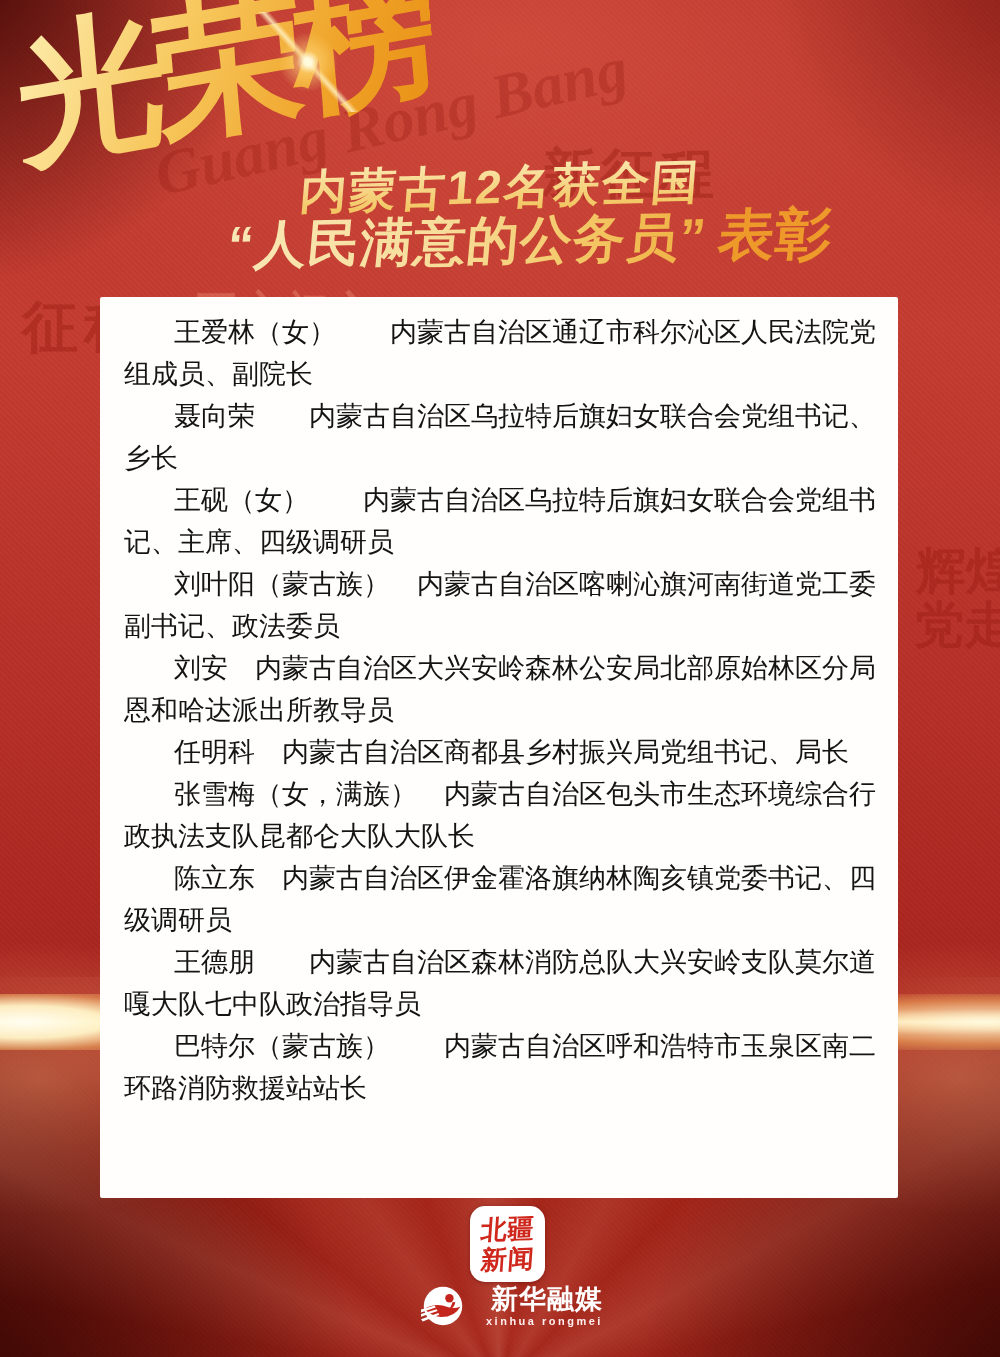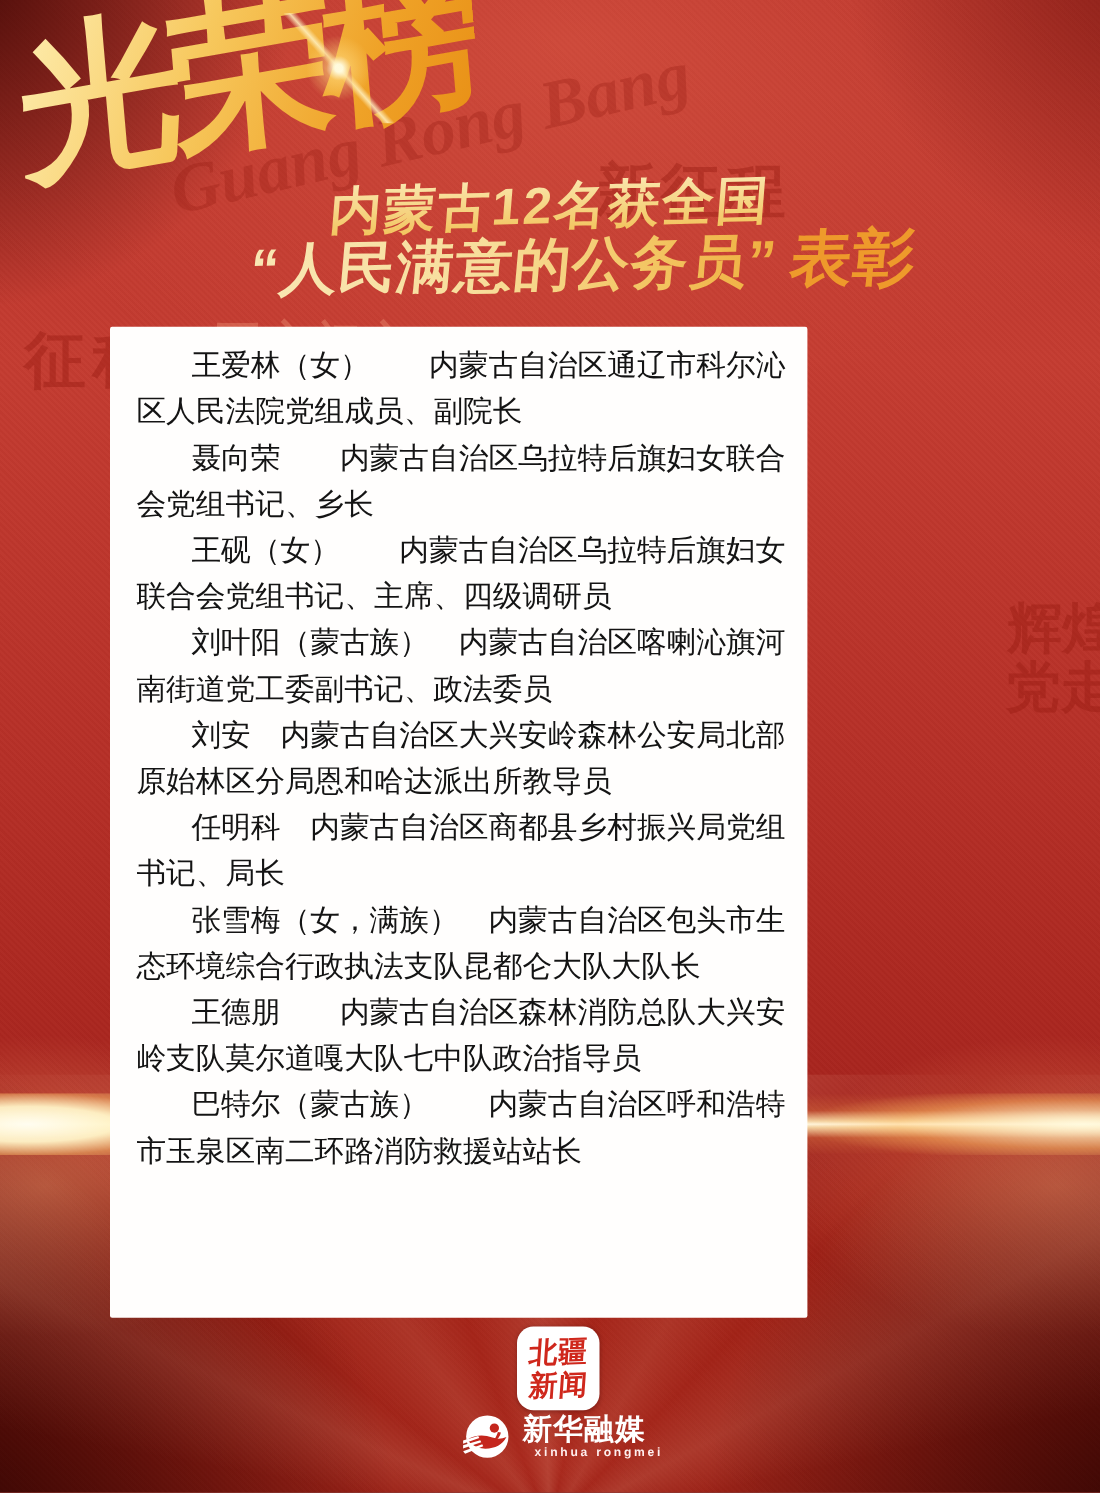--- a/index.html
+++ b/index.html
@@ -75,42 +75,42 @@
   }
   .sub2{top:202px;font-size:52px;letter-spacing:1px;padding-left:30px;transform:skewX(-6deg) rotate(-1deg);}
   .sub2-quote{
     color:#f3c664;
     background:linear-gradient(90deg,#f9e7b4 0%,#f7dd9a 45%,#f3c664 75%,#efae3e 100%);
     -webkit-background-clip:text;background-clip:text;-webkit-text-fill-color:transparent;
   }
   .sub2-suffix{color:#ee9a2b;font-size:56px;margin-left:12px;}
   
   .card{
-    position:absolute;left:100px;top:297px;width:634px;height:901px;z-index:2;
+    position:absolute;left:100px;top:297px;width:798px;height:901px;z-index:2;
     background:#fffefd;border-radius:2px;box-sizing:border-box;
     padding:14px 18px 0 24px;
   }
   .honor-list .entry{
     margin:0;text-indent:50px;
     font-size:27px;line-height:42px;color:#141414;letter-spacing:0;
   }
   
   .beijiang{
     position:absolute;left:470px;top:1206px;width:75px;height:76px;z-index:2;
     background:#fff;border-radius:15px;
     display:flex;flex-direction:column;align-items:center;justify-content:center;
     box-shadow:0 1px 4px rgba(60,0,0,.35);
   }
   .beijiang span{
     color:#cf271c;font-weight:900;font-size:26px;line-height:30px;letter-spacing:1px;
     transform:skewX(-6deg) rotate(-2deg);
   }
   .xinhua{position:absolute;left:421px;top:1284px;z-index:2;display:flex;align-items:center;}
   .xinhua-emblem{width:44px;height:44px;display:block;}
-  .xinhua-text{margin-left:10px;display:flex;flex-direction:column;align-items:flex-start;}
+  .xinhua-text{margin-left:10px;display:flex;flex-direction:column;align-items:flex-end;}
   .xinhua-name{color:#fff;font-size:27px;font-weight:900;letter-spacing:1px;line-height:28px;}
   .xinhua-sub{color:#ffefef;font-size:11px;letter-spacing:2.5px;margin-top:2px;font-weight:700;margin-left:11px;}
 </style>
 </head>
 <body>
 
 <div class="poster">
   <div class="bg"></div>
   <div class="rays"></div>
   <div class="flare"></div>
@@ -130,20 +130,21 @@
 
   <div class="card">
     <div class="honor-list">
         <p class="entry">王爱林（女）　　内蒙古自治区通辽市科尔沁区人民法院党组成员、副院长</p>
         <p class="entry">聂向荣　　内蒙古自治区乌拉特后旗妇女联合会党组书记、乡长</p>
         <p class="entry">王砚（女）　　内蒙古自治区乌拉特后旗妇女联合会党组书记、主席、四级调研员</p>
         <p class="entry">刘叶阳（蒙古族）　内蒙古自治区喀喇沁旗河南街道党工委副书记、政法委员</p>
         <p class="entry">刘安　内蒙古自治区大兴安岭森林公安局北部原始林区分局恩和哈达派出所教导员</p>
         <p class="entry">任明科　内蒙古自治区商都县乡村振兴局党组书记、局长</p>
         <p class="entry">张雪梅（女，满族）　内蒙古自治区包头市生态环境综合行政执法支队昆都仑大队大队长</p>
+        <p class="entry">陈立东　内蒙古自治区伊金霍洛旗纳林陶亥镇党委书记、四级调研员</p>
         <p class="entry">王德朋　　内蒙古自治区森林消防总队大兴安岭支队莫尔道嘎大队七中队政治指导员</p>
         <p class="entry">巴特尔（蒙古族）　　内蒙古自治区呼和浩特市玉泉区南二环路消防救援站站长</p>
       </div>
   </div>
 
   <div class="beijiang">
     <span>北疆</span>
     <span>新闻</span>
   </div>
 

